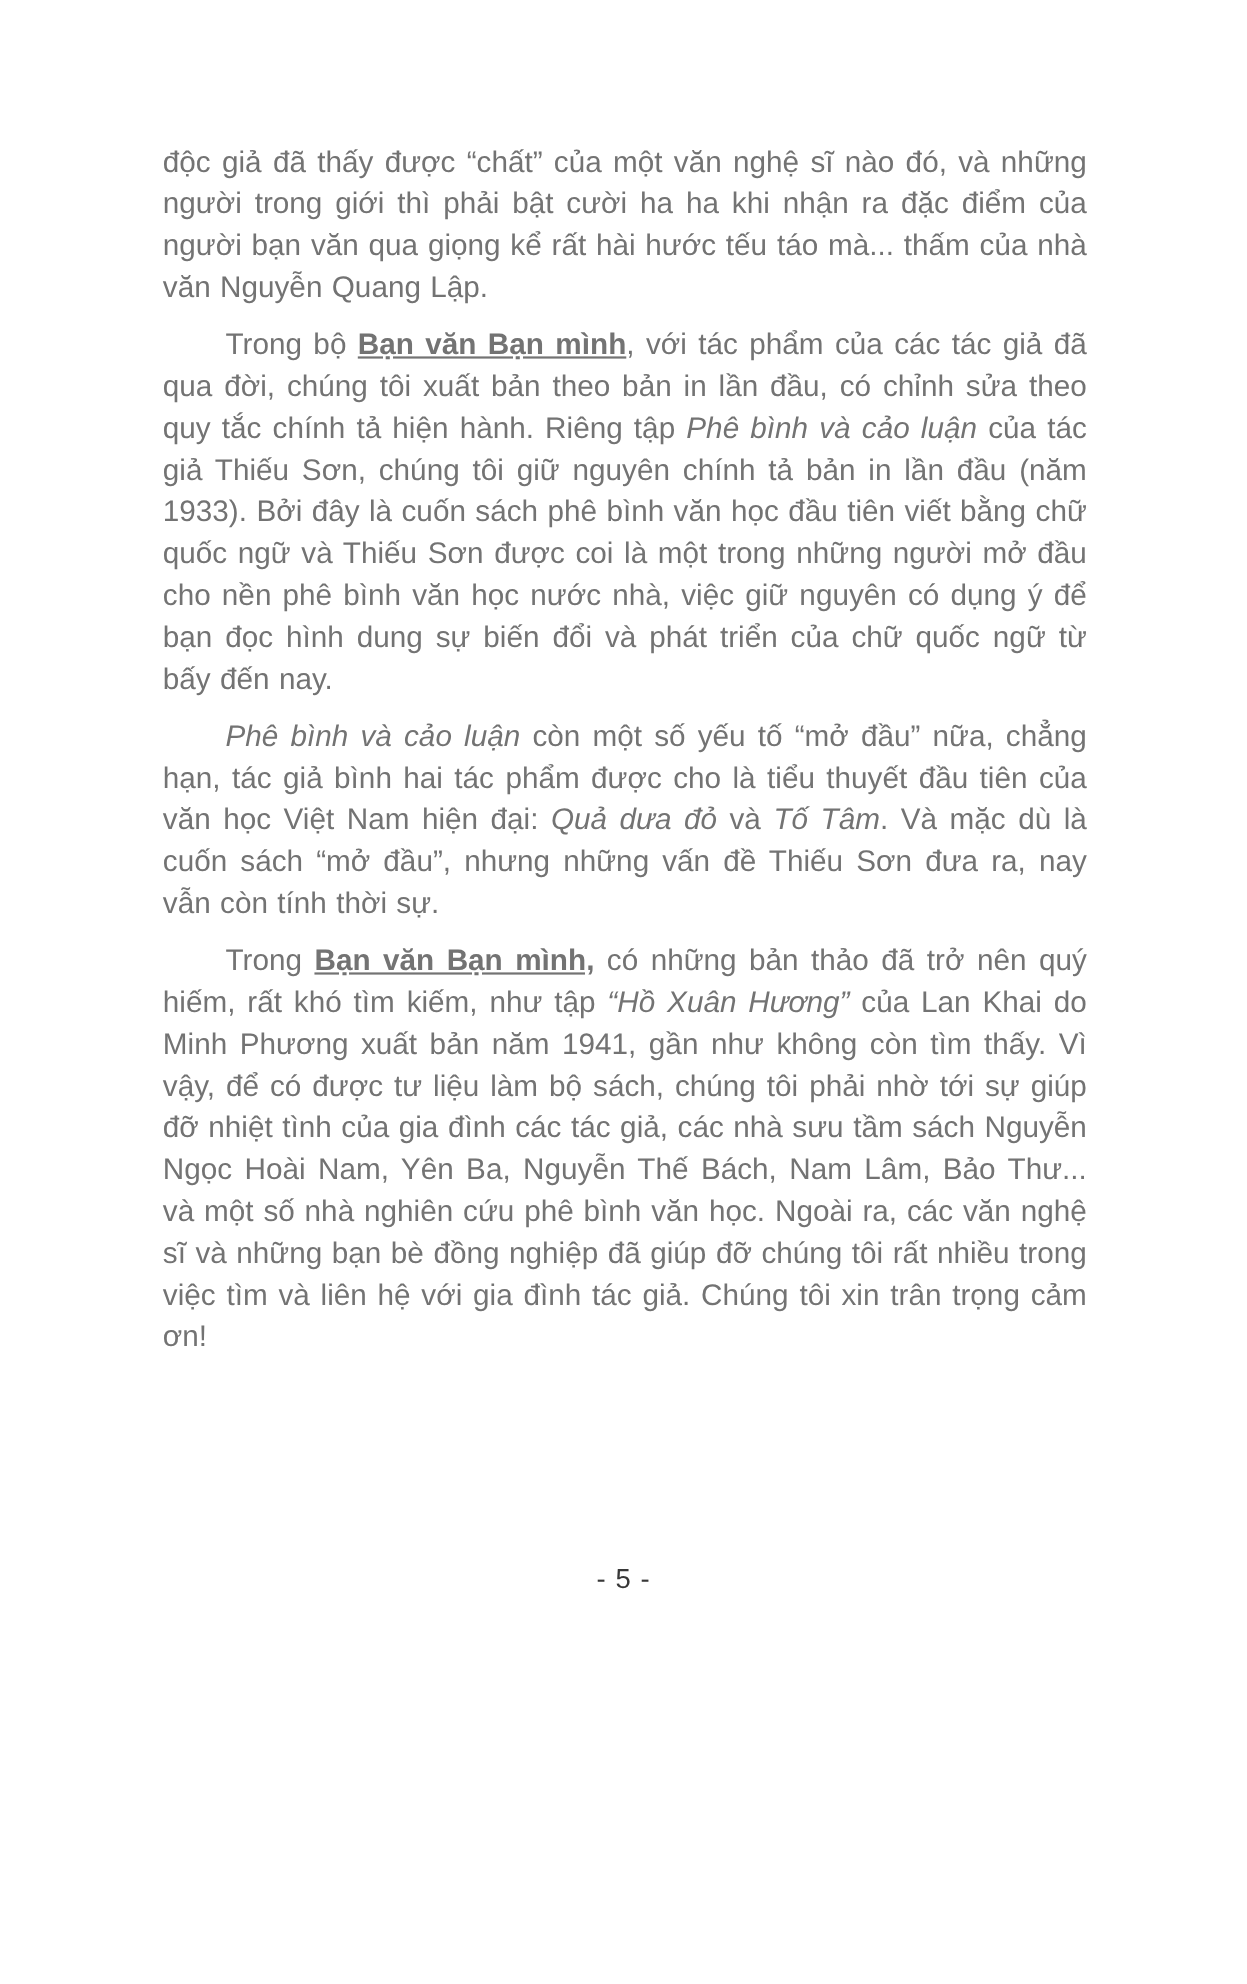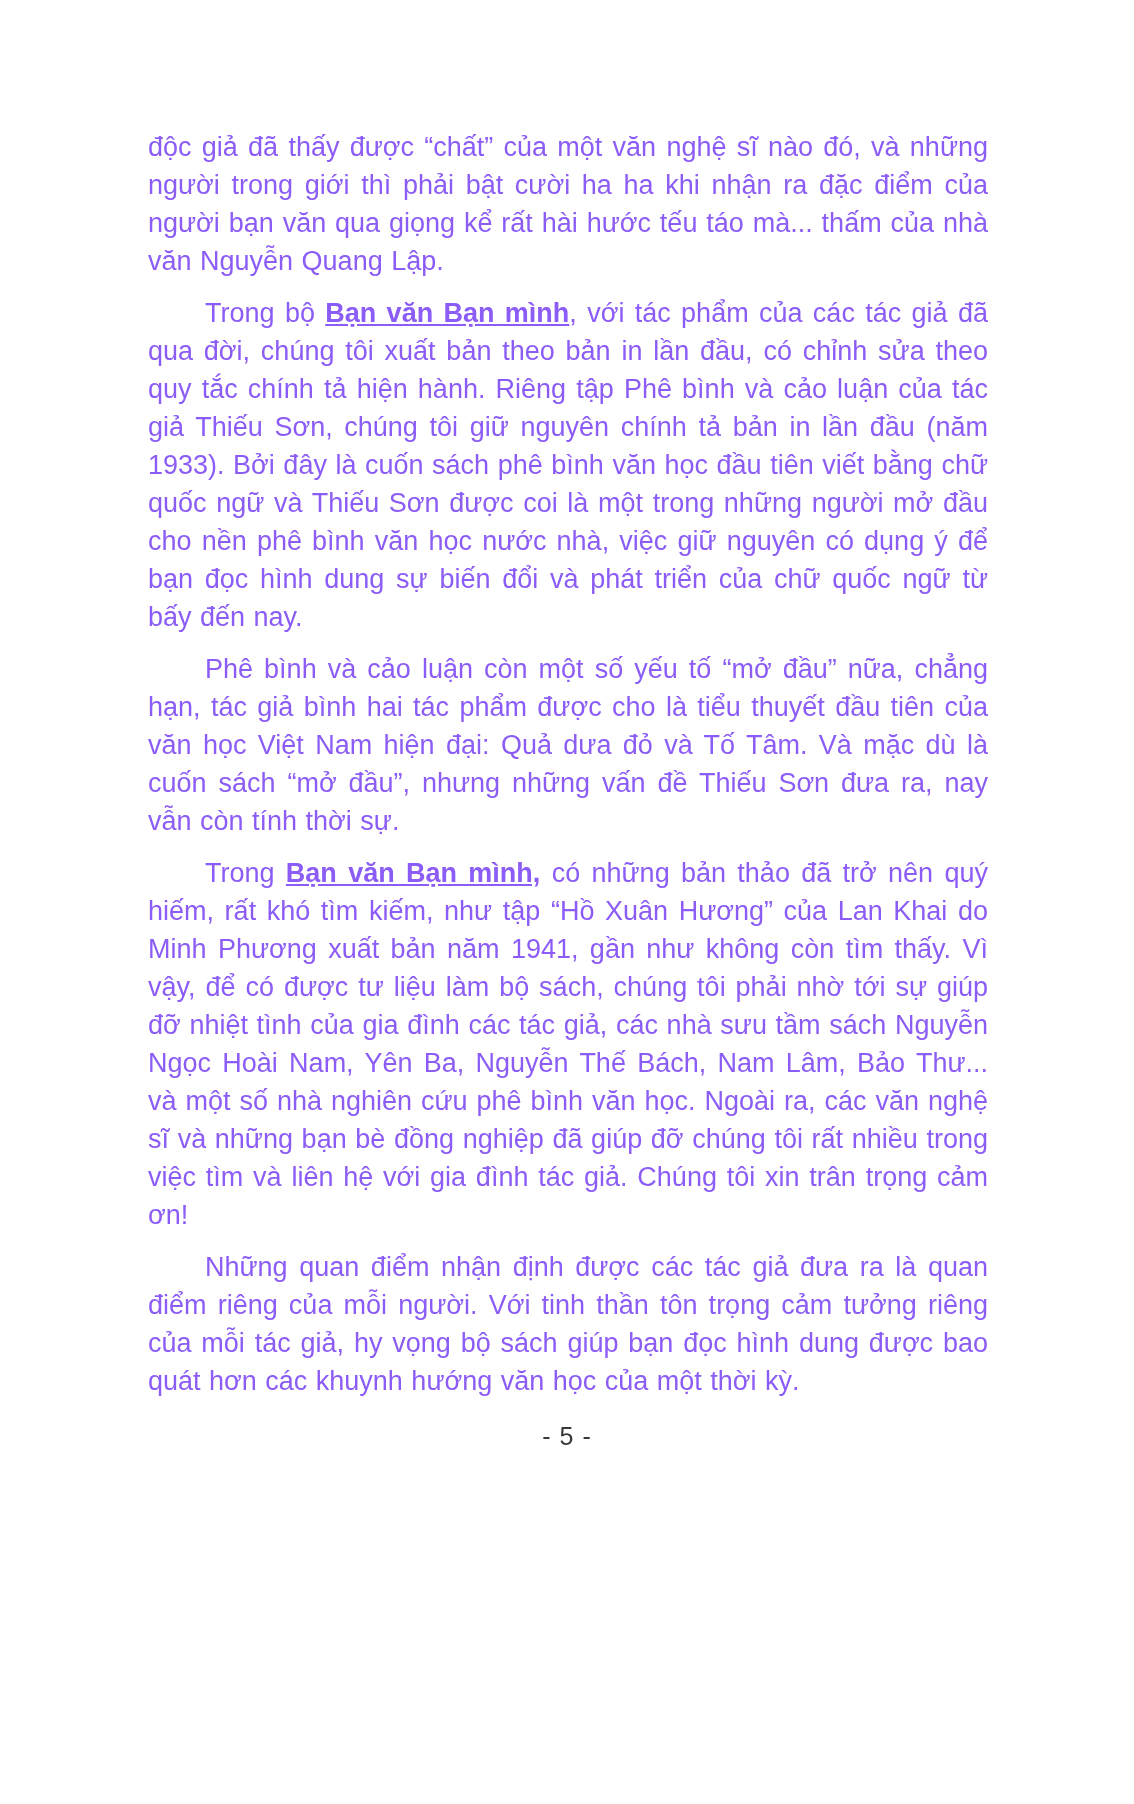--- a/index.html
+++ b/index.html
@@ -21,45 +21,44 @@
       top: 128px;
       width: 840px;
       color: #383838;
     }
     p.para {
       margin: 0 0 14px 0;
       font-size: 27px;
       line-height: 38px;
       text-align: justify;
       text-justify: inter-word;
-      color: #8b5cf6;
+      color: #737373;
       word-spacing: 1px;
     }
     p.para.indent {
       text-indent: 57px;
     }
     .run-normal { font-style: normal; font-weight: normal; }
     .run-bold   { font-weight: bold; text-decoration: underline; }
-    .run-italic { }
+    .run-italic { font-style: italic; }
     .page-footer {
       position: absolute;
       left: 0;
       top: 1422px;
       width: 1134px;
       text-align: center;
       font-size: 25px;
       color: #383838;
       letter-spacing: 1px;
     }
   </style>
 </head>
 <body>
 
 <div class="page">
   <div class="text-block">
       <p class="para"><span class="run-normal">độc giả đã thấy được “chất” của một văn nghệ sĩ nào đó, và những người trong giới thì phải bật cười ha ha khi nhận ra đặc điểm của người bạn văn qua giọng kể rất hài hước tếu táo mà... thấm của nhà văn Nguyễn Quang Lập.</span></p>
       <p class="para indent"><span class="run-normal">Trong bộ </span><span class="run-bold">Bạn văn Bạn mình</span><span class="run-normal">, với tác phẩm của các tác giả đã qua đời, chúng tôi xuất bản theo bản in lần đầu, có chỉnh sửa theo quy tắc chính tả hiện hành. Riêng tập </span><span class="run-italic">Phê bình và cảo luận</span><span class="run-normal"> của tác giả Thiếu Sơn, chúng tôi giữ nguyên chính tả bản in lần đầu (năm 1933). Bởi đây là cuốn sách phê bình văn học đầu tiên viết bằng chữ quốc ngữ và Thiếu Sơn được coi là một trong những người mở đầu cho nền phê bình văn học nước nhà, việc giữ nguyên có dụng ý để bạn đọc hình dung sự biến đổi và phát triển của chữ quốc ngữ từ bấy đến nay.</span></p>
       <p class="para indent"><span class="run-italic">Phê bình và cảo luận</span><span class="run-normal"> còn một số yếu tố “mở đầu” nữa, chẳng hạn, tác giả bình hai tác phẩm được cho là tiểu thuyết đầu tiên của văn học Việt Nam hiện đại: </span><span class="run-italic">Quả dưa đỏ</span><span class="run-normal"> và </span><span class="run-italic">Tố Tâm</span><span class="run-normal">. Và mặc dù là cuốn sách “mở đầu”, nhưng những vấn đề Thiếu Sơn đưa ra, nay vẫn còn tính thời sự.</span></p>
       <p class="para indent"><span class="run-normal">Trong </span><span class="run-bold">Bạn văn Bạn mình,</span><span class="run-normal"> có những bản thảo đã trở nên quý hiếm, rất khó tìm kiếm, như tập </span><span class="run-italic">“Hồ Xuân Hương”</span><span class="run-normal"> của Lan Khai do Minh Phương xuất bản năm 1941, gần như không còn tìm thấy. Vì vậy, để có được tư liệu làm bộ sách, chúng tôi phải nhờ tới sự giúp đỡ nhiệt tình của gia đình các tác giả, các nhà sưu tầm sách Nguyễn Ngọc Hoài Nam, Yên Ba, Nguyễn Thế Bách, Nam Lâm, Bảo Thư... và một số nhà nghiên cứu phê bình văn học. Ngoài ra, các văn nghệ sĩ và những bạn bè đồng nghiệp đã giúp đỡ chúng tôi rất nhiều trong việc tìm và liên hệ với gia đình tác giả. Chúng tôi xin trân trọng cảm ơn!</span></p>
-      <p class="para indent"><span class="run-normal">Những quan điểm nhận định được các tác giả đưa ra là quan điểm riêng của mỗi người. Với tinh thần tôn trọng cảm tưởng riêng của mỗi tác giả, hy vọng bộ sách giúp bạn đọc hình dung được bao quát hơn các khuynh hướng văn học của một thời kỳ.</span></p>
     </div>
   <div class="page-footer">- 5 -</div>
 </div>
 
 </body></html>

